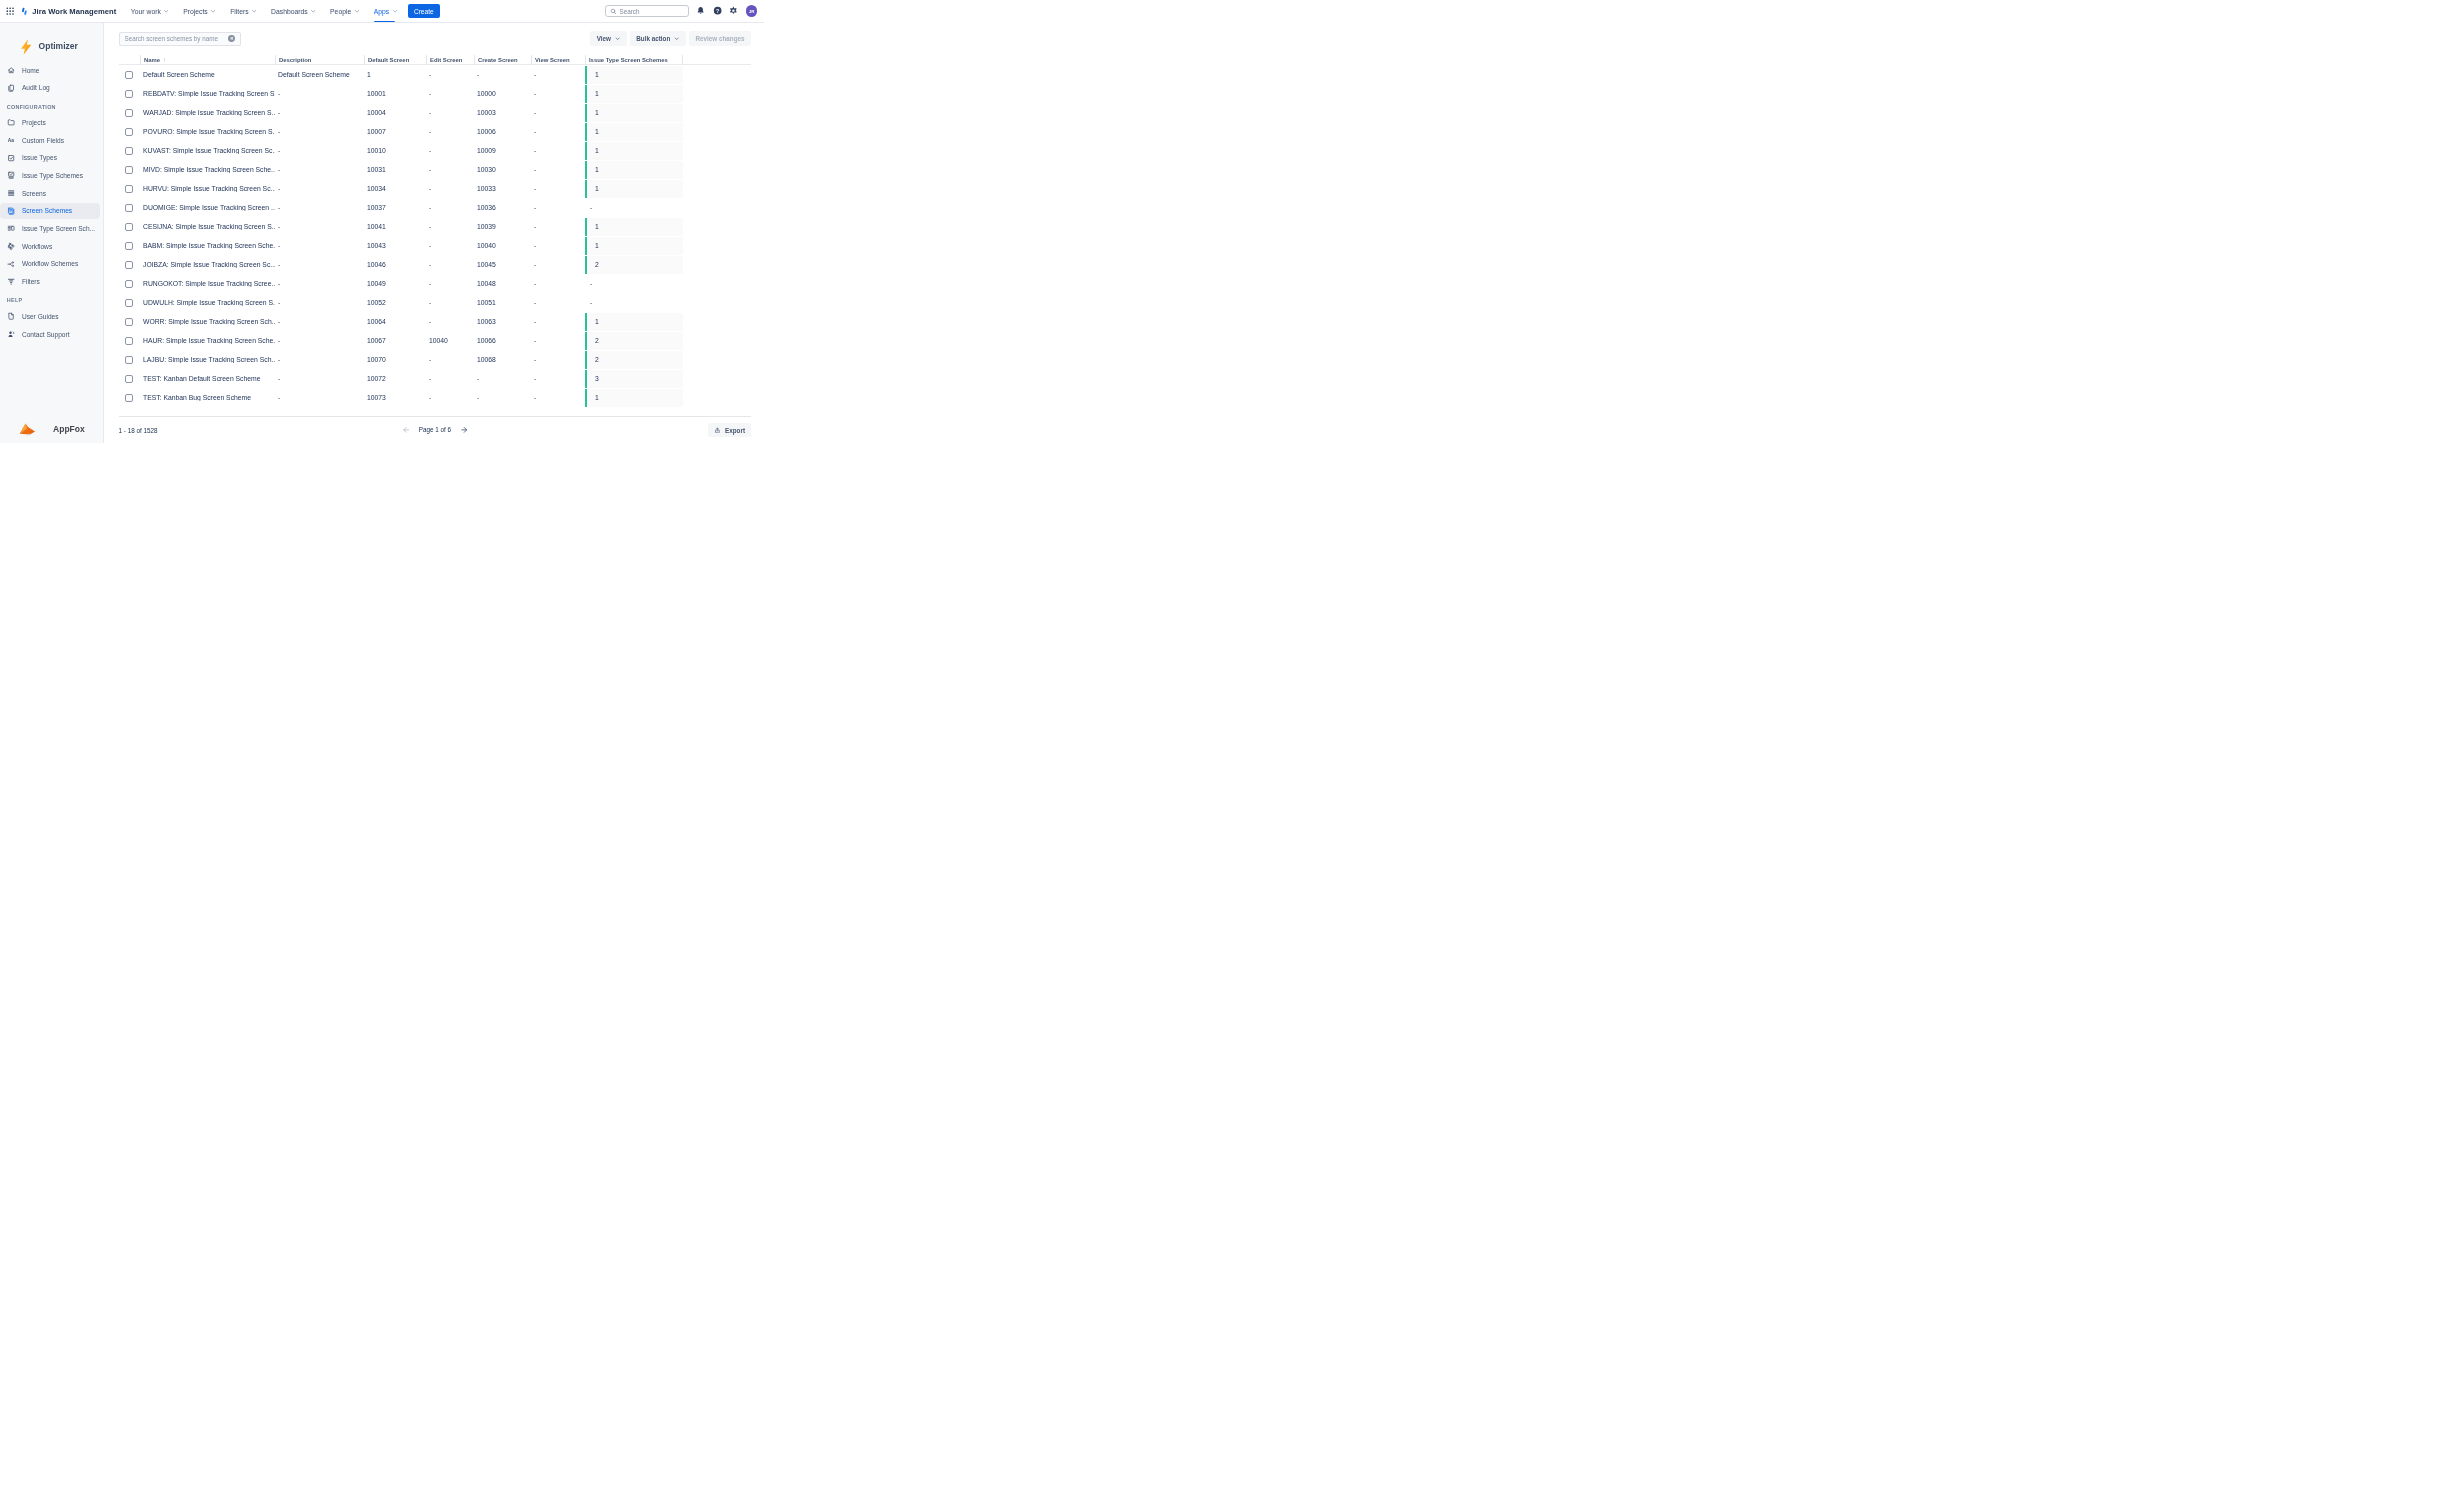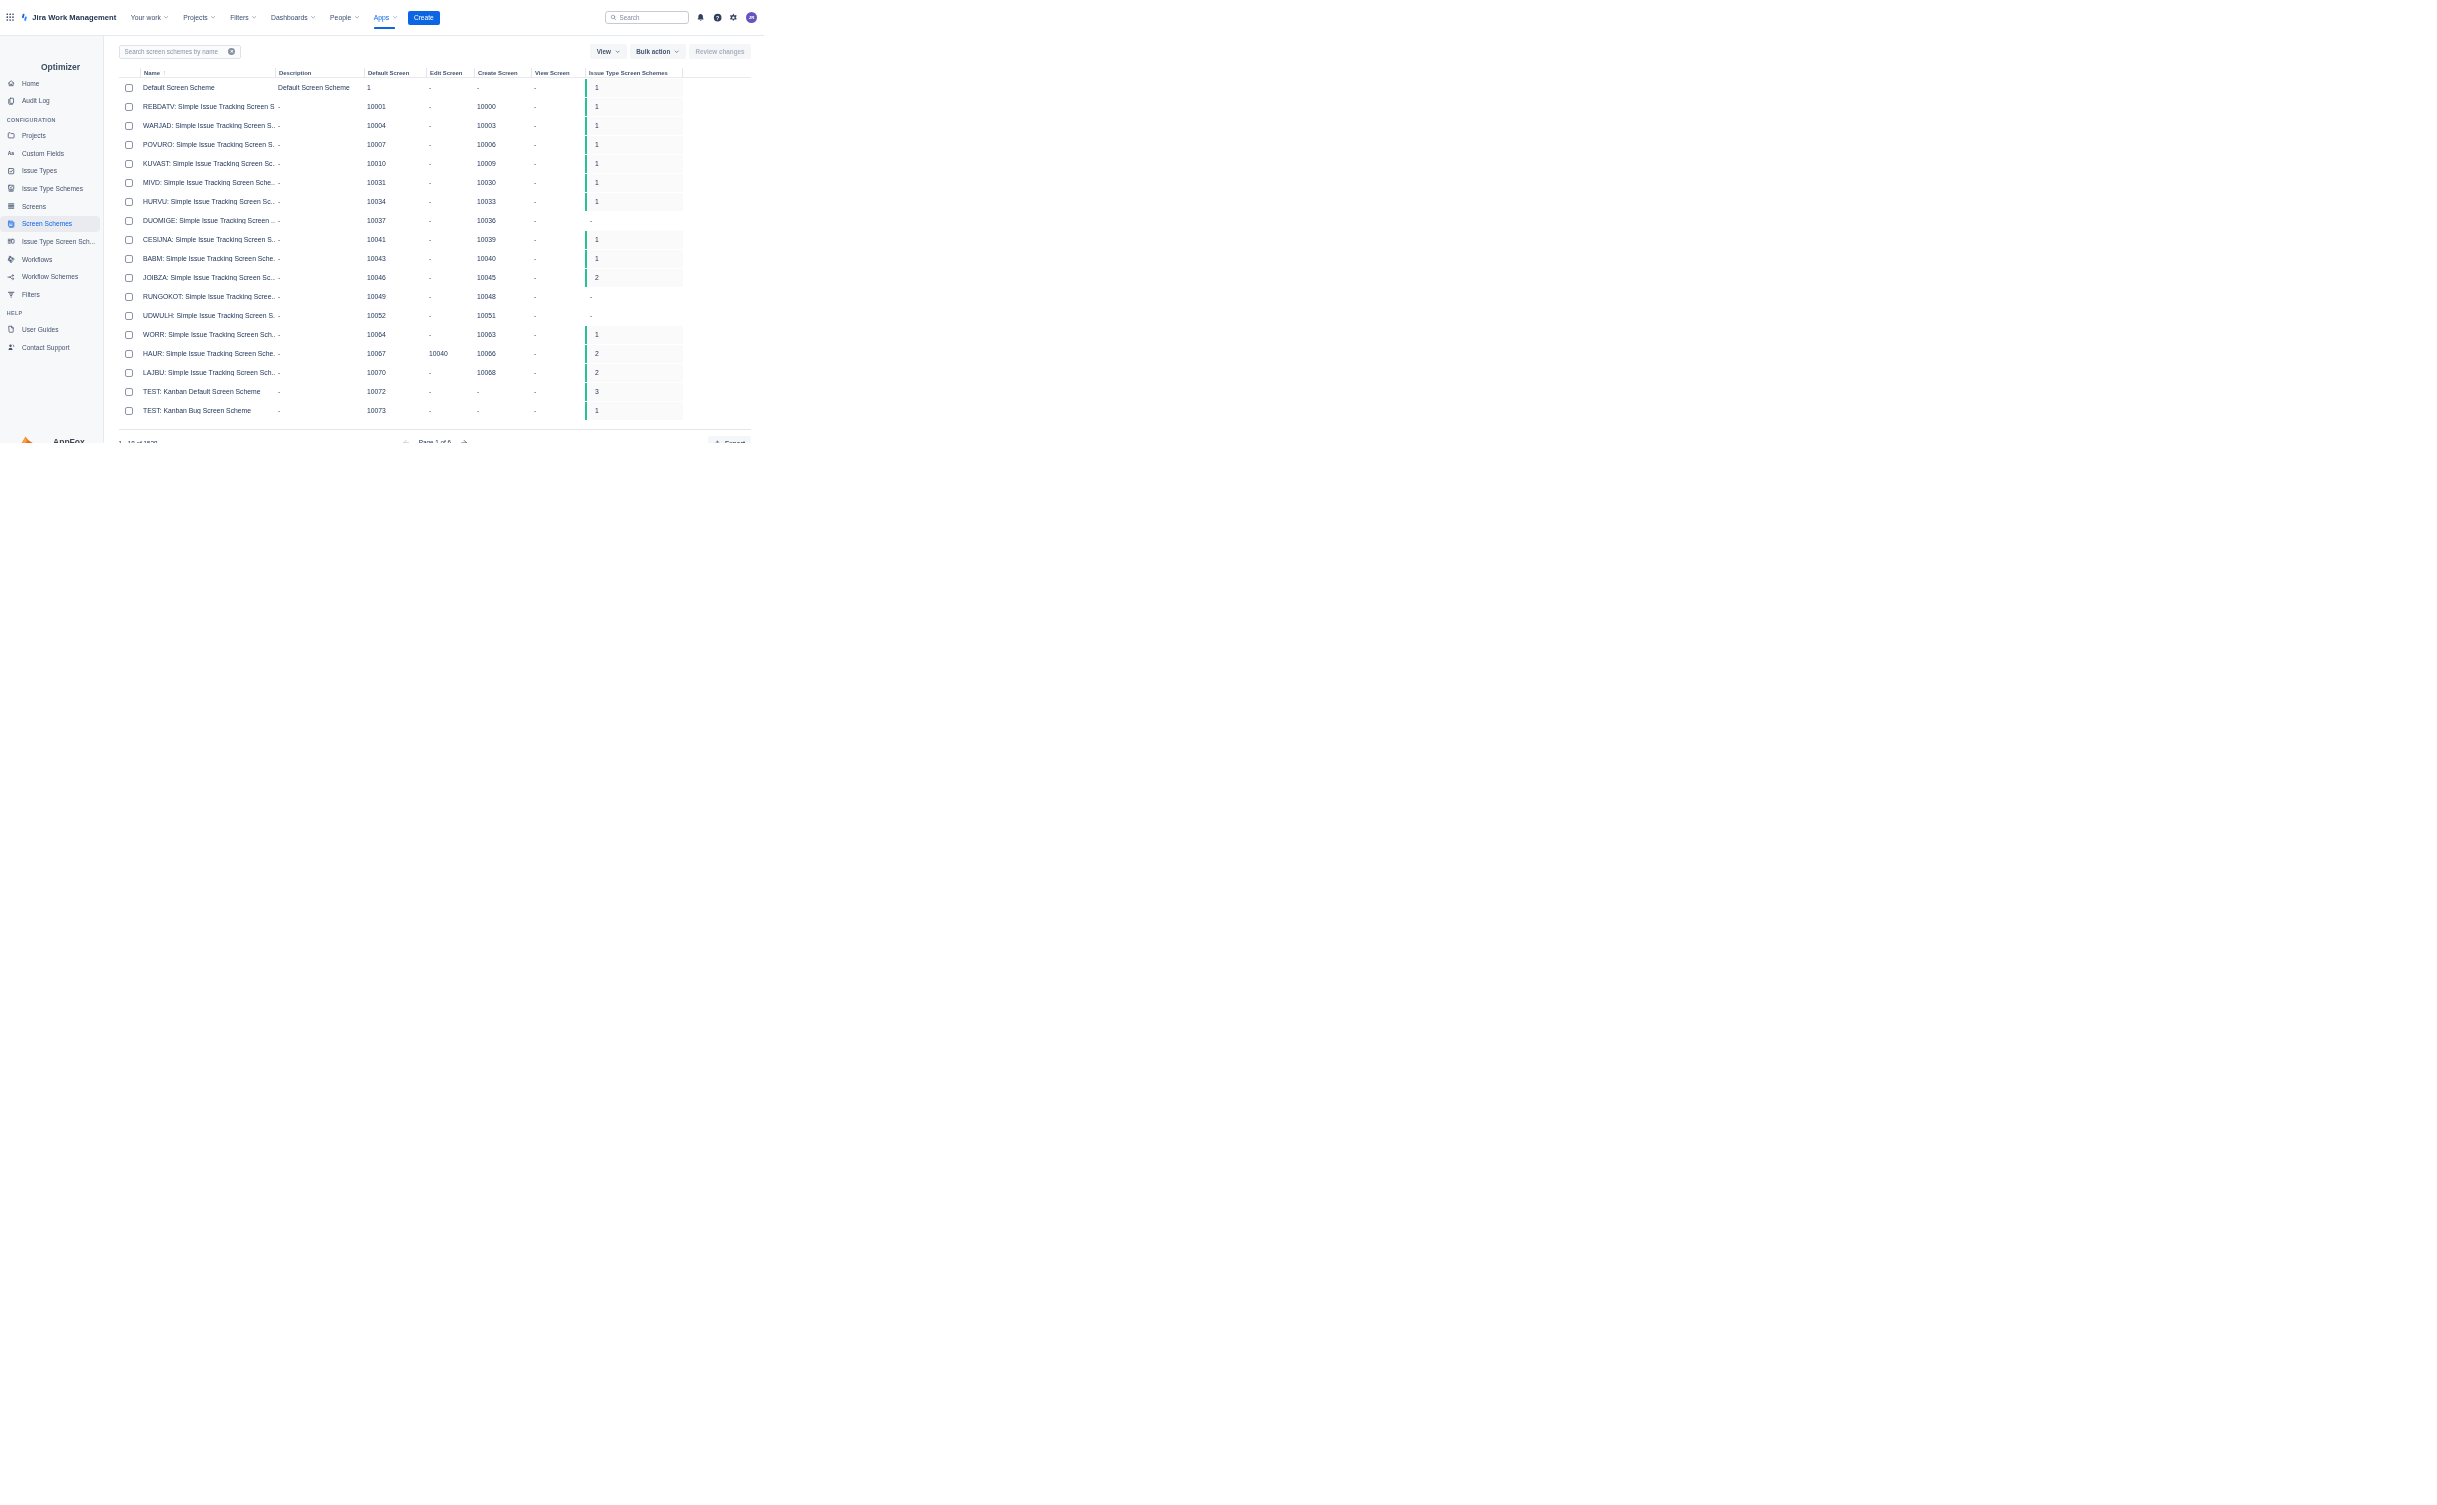--- a/index.html
+++ b/index.html
@@ -6,21 +6,21 @@
   html,body { width:764px; height:443px; }
   body {
     font-family:"Liberation Sans", sans-serif;
     background:#ffffff; color:#172B4D;
     overflow:hidden; position:relative;
   }
   svg { display:block; }
 
   
   .topbar{
-    height:36px; border-bottom:0.5px solid #E7E9EE;
+    height:23px; border-bottom:0.5px solid #E7E9EE;
     display:flex; align-items:center; padding:0 6.8px 0 5.9px;
     background:#fff; position:relative; z-index:5;
   }
   .tb-appswitcher{ color:#3D4D6B; margin-right:5.9px; cursor:pointer; }
   .tb-logo{ display:flex; align-items:center; gap:3.4px; margin-right:14.6px; }
   .tb-logo-text{ font-size:7.6px; font-weight:700; color:#22334F; letter-spacing:0.05px; white-space:nowrap; }
   .topnav{ display:flex; align-items:center; gap:13.7px; height:22.4px; }
   .tn-item{ display:flex; align-items:center; gap:2.4px; height:22.4px; position:relative;
     font-size:6.8px; font-weight:500; color:#3D4D6B; cursor:pointer; white-space:nowrap; }
   .tn-item .chev{ color:#8C95A8; }
@@ -39,21 +39,21 @@
   .avatar{ width:11.2px; height:11.2px; border-radius:50%; background:var(--avatar); color:#fff;
     font-size:4.4px; font-weight:700; display:flex; align-items:center; justify-content:center;
     cursor:pointer; letter-spacing:0.1px; }
 
   
   .shell{ display:flex; height:420px; }
 
   
   .sidebar{ width:104px; background:#F7F8F9; border-right:0.5px solid #E7E9EE;
     position:relative; padding-top:12.7px; flex:none; }
-  .sb-brand{ display:flex; align-items:center; gap:13px; padding-left:18px; height:21.5px;flex-direction:column; }
+  .sb-brand{ display:flex; align-items:center; gap:4px; padding-left:18px; height:21.5px; }
   .sb-brand-text{ font-size:8.5px; font-weight:600; color:#3E4C63; }
   .sb-nav{ margin-top:4.9px; }
   .sb-item{ display:flex; align-items:center; gap:6.3px; height:16px; margin:0 3.4px 1.7px 0;
     padding-left:6.8px; border-radius:3.9px; font-size:6.6px; font-weight:500; color:#44546F;
     cursor:pointer; white-space:nowrap; }
   .sb-item .sb-ic{ width:8.8px; display:flex; justify-content:center; color:#44546F; }
   .sb-item.selected{ background:#E9EBF0; color:var(--accent); }
   .sb-item.selected .sb-ic{ color:var(--accent); }
   .sb-section{ font-size:5.4px; font-weight:700; letter-spacing:0.3px; color:#6C7A91;
     margin:7.8px 0 4.9px 6.8px; }

